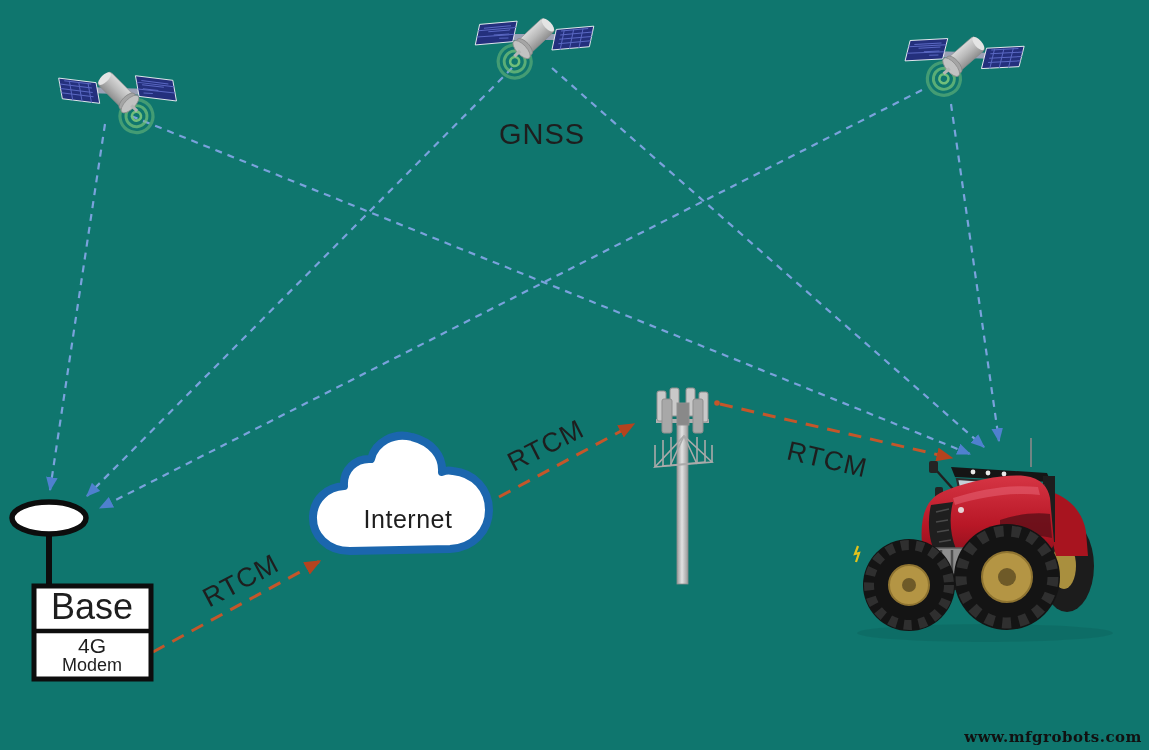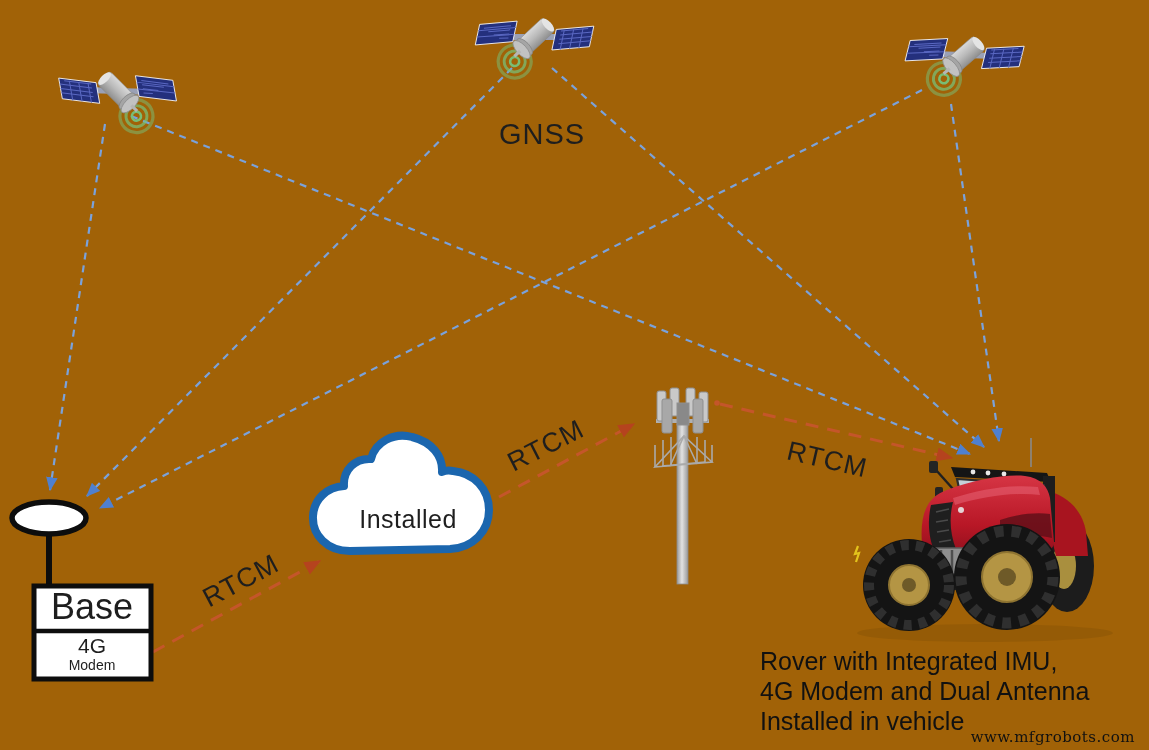--- a/index.html
+++ b/index.html
@@ -1,34 +1,34 @@
 <!DOCTYPE html>
 <html><head>
 <meta charset="utf-8">
 <style>
   html,body{margin:0;padding:0;background:#ffffff;}
   #canvas{
-    position:relative;width:1149px;height:750px;background:#a16207;overflow:hidden;
+    position:relative;width:1149px;height:750px;background:#0f766e;overflow:hidden;
     font-family:"Liberation Sans",sans-serif;color:#1c1c1c;
   }
   #diagram-svg{position:absolute;left:0;top:0;}
   .lbl{position:absolute;white-space:nowrap;color:#1e1e1e;}
   .lbl-gnss{left:499px;top:118px;font-size:29px;letter-spacing:1px;}
   .lbl-internet{left:408px;top:519px;font-size:25px;transform:translate(-50%,-50%);letter-spacing:0.5px;}
   .lbl-rtcm{font-size:27px;letter-spacing:1px;transform-origin:center;}
   .lbl-rtcm1{left:241px;top:581px;transform:translate(-50%,-50%) rotate(-28deg);}
   .lbl-rtcm2{left:546px;top:446px;transform:translate(-50%,-50%) rotate(-27deg);}
   .lbl-rtcm3{left:827px;top:460px;transform:translate(-50%,-50%) rotate(13deg);}
   .lbl-base{left:92px;top:607px;font-size:36px;transform:translate(-50%,-50%);}
   .lbl-4g{left:92px;top:646px;font-size:21px;transform:translate(-50%,-50%);}
-  .lbl-modem{left:92px;top:665px;font-size:14px;transform:translate(-50%,-50%);}
+  .lbl-modem{left:92px;top:665px;font-size:18px;transform:translate(-50%,-50%);}
   .caption{position:absolute;left:760px;top:646px;font-size:25px;line-height:30px;color:#111;}
   .watermark{
-    position:absolute;right:14px;top:728px;font-size:15px;color:#111;
-    font-family:"DejaVu Serif",serif;letter-spacing:0.5px;
+    position:absolute;right:7px;top:728px;font-size:15px;color:#111;
+    font-family:"DejaVu Serif",serif;letter-spacing:0.5px;font-weight:bold;
   }
 </style>
 </head>
 <body>
 
 <div id="canvas">
 
   <svg id="diagram-svg" width="1149" height="750" viewBox="0 0 1149 750">
     <defs>
       <marker id="arrBlue" viewBox="0 0 12 10" refX="11" refY="5" markerUnits="userSpaceOnUse" markerWidth="14" markerHeight="12" orient="auto">
@@ -182,28 +182,23 @@
       <circle cx="909" cy="585" r="46" fill="#141414"></circle>
       <circle cx="909" cy="585" r="40" fill="none" stroke="#2f2f2f" stroke-width="10" stroke-dasharray="8 7"></circle>
       <circle cx="909" cy="585" r="20" fill="#b49544" stroke="#8f7431" stroke-width="2"></circle>
       <circle cx="909" cy="585" r="7" fill="#6e5a28"></circle>
     </g>
 
     <path d="M 858,546 L 855,554 L 859,553 L 856,562" stroke="#e3c31c" stroke-width="2.2" fill="none"></path>
   </svg>
 
   <div class="lbl lbl-gnss">GNSS</div>
-  <div class="lbl lbl-internet">Installed</div>
+  <div class="lbl lbl-internet">Internet</div>
   <div class="lbl lbl-rtcm lbl-rtcm1">RTCM</div>
   <div class="lbl lbl-rtcm lbl-rtcm2">RTCM</div>
   <div class="lbl lbl-rtcm lbl-rtcm3">RTCM</div>
   <div class="lbl lbl-base">Base</div>
   <div class="lbl lbl-4g">4G</div>
   <div class="lbl lbl-modem">Modem</div>
 
-  <div class="caption">
-    <div>Rover with Integrated IMU,</div>
-    <div>4G Modem and Dual Antenna</div>
-    <div>Installed in vehicle</div>
-  </div>
 
   <div class="watermark">www.mfgrobots.com</div>
 </div>
 
 </body></html>

